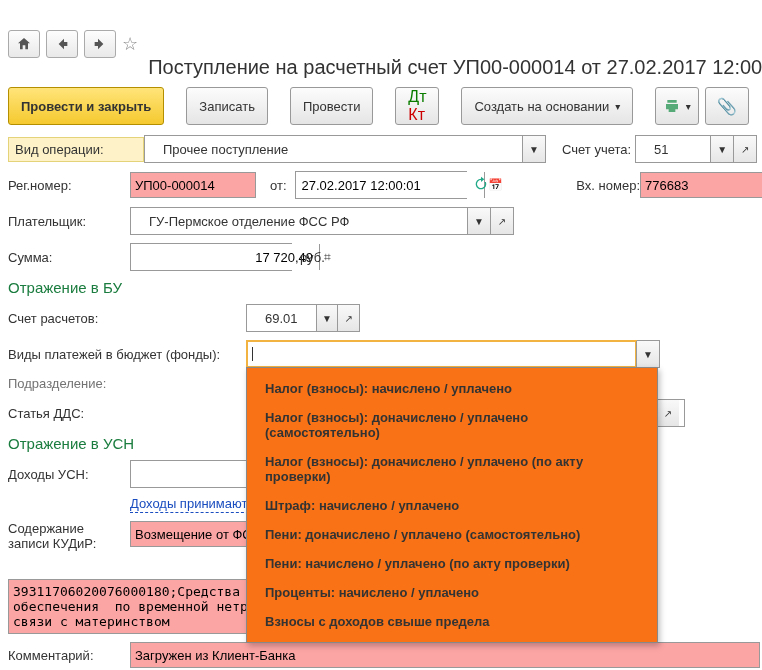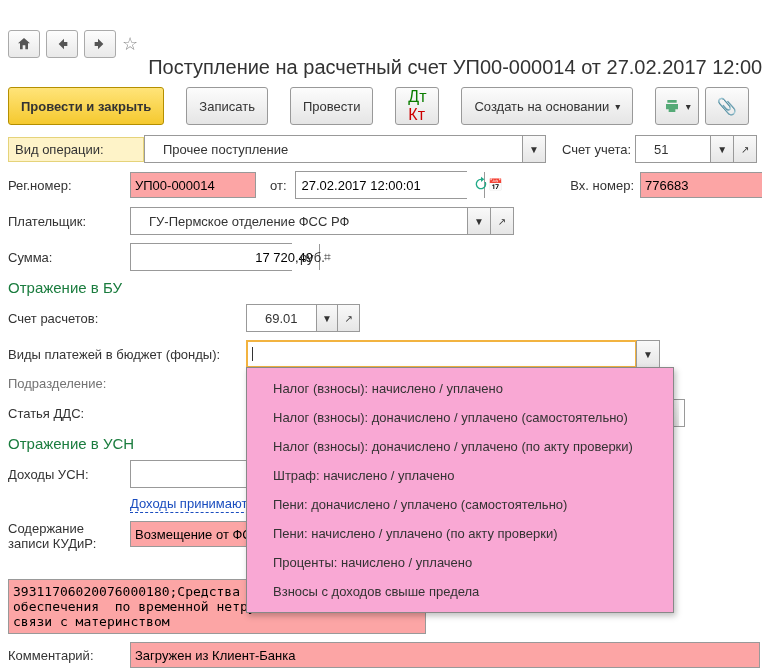--- a/index.html
+++ b/index.html
@@ -28,22 +28,22 @@
   .sel { height:26px; border:1px solid #999; display:flex; }
   .sel .val { flex:1; padding:0 18px; display:flex; align-items:center; }
   .sel .btn-s { width:22px; border-left:1px solid #999; display:flex; align-items:center; justify-content:center; background:linear-gradient(#f9f9f9,#e6e6e6); cursor:pointer; font-size:10px; }
   .sel .btn-s:last-child {  }
   .section-title { color:#1a7c3e; font-size:15px; margin-top:6px; margin-bottom:8px; }
   .dotted-link { color:#1a4dbf; cursor:pointer; border-bottom:1px dashed #1a4dbf; padding-bottom:1px; }
   textarea.input { height:auto; padding:4px; resize:none; }
   .dropdown-open { position:relative; }
   .combo-hl .val { border:2px solid #f2b340; margin:-1px; padding-left:4px; }
   .dropdown-list {
-    position:absolute; top:27px; left:0; background:#f9a8d4; border:1px solid #888; box-shadow:2px 3px 6px rgba(0,0,0,0.25);
-    padding:6px 8px; width:410px; z-index:10;
+    position:absolute; top:27px; left:0; background:#f97316; border:1px solid #888; box-shadow:2px 3px 6px rgba(0,0,0,0.25);
+    padding:6px 0; width:410px; z-index:10;font-weight:bold;
   }
   .dropdown-list div { padding:7px 18px; cursor:pointer; color:#333; }
   .icon-svg { width:16px; height:16px; }
   .flex1 { flex:1; }
   .muted-lbl { color:#737373; }
   .clip-icon { font-size:16px; }
   .calc-icon { font-size:12px; padding:0 4px; border-left:1px solid #999; height:100%; display:flex; align-items:center; cursor:pointer; }
   .cal-icon { font-size:12px; padding:0 4px; border-left:1px solid #999; height:100%; display:flex; align-items:center; cursor:pointer; }
   .inp-wrap { display:flex; border:1px solid #999; height:26px; align-items:stretch; }
   .inp-wrap input { border:none; outline:none; padding:0 6px; font-size:13px; }
@@ -116,21 +116,21 @@
   <div class="inp-wrap" style="width:170px;">
     <input style="flex: 1 1 0%;" value="27.02.2017 12:00:01">
     <span class="cal-icon">📅</span>
   </div>
   <span style="margin-left:6px; cursor:pointer;">
     <svg width="16" height="16" viewBox="0 0 24 24">
         <path fill="#2a8" d="M12 4a8 8 0 1 0 7.4 5h-2.2A6 6 0 1 1 12 6v3l5-4-5-4z"></path>
       </svg>
   </span>
   <div class="flex1"></div>
-  <span style="margin-right:6px;text-align:center;">Вх. номер:</span>
+  <span style="text-align:center;">Вх. номер:</span>
   <input class="input" style="width: 120px;" value="776683">
 </div>
 
 <div class="field-row">
   <span class="lbl">Плательщик:</span>
   <div class="sel" style="width:382px;">
     <div class="val">ГУ-Пермское отделение ФСС РФ</div>
     <div class="btn-s">▼</div>
     <div class="btn-s">↗</div>
   </div>

